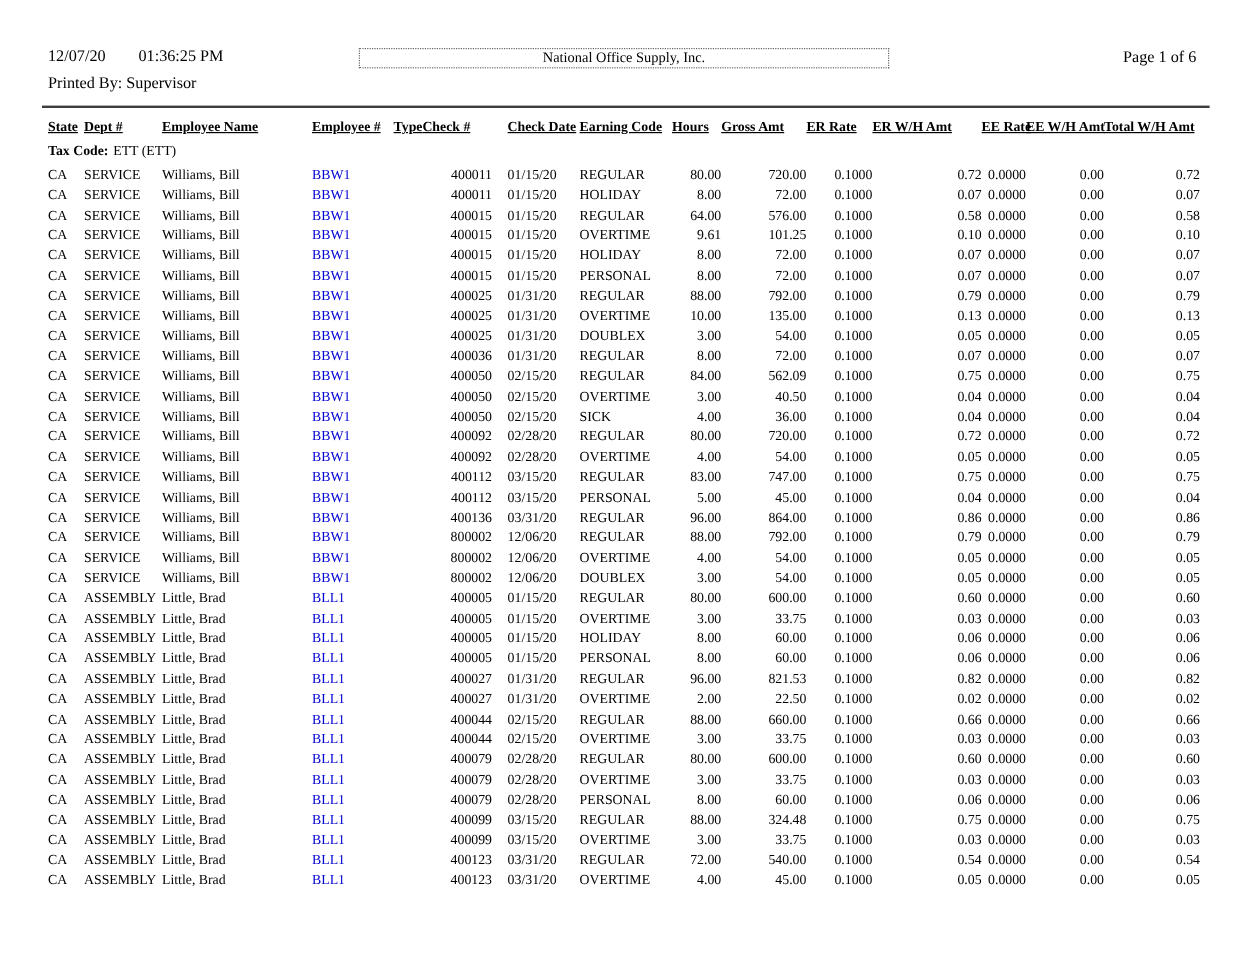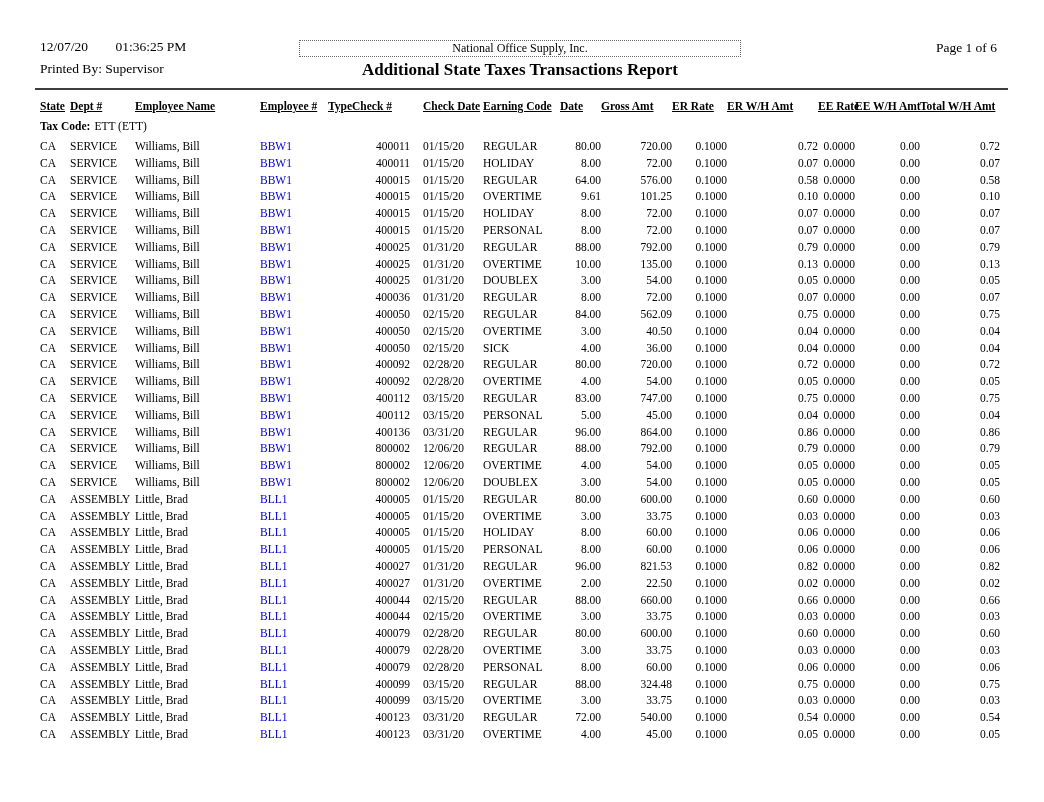--- a/index.html
+++ b/index.html
@@ -54,21 +54,20 @@
     <span>01:36:25 PM</span>
   </div>
   <div class="printed-by">
     <span>Printed By:</span>
     <span>Supervisor</span>
   </div>
 
   <div class="company-box">
     <span>National Office Supply, Inc.</span>
   </div>
-  <div class="report-title">Additional State Taxes Transactions Report</div>
 
   <div class="page-num">Page 1 of 6</div>
 
   <div class="top-rule"></div>
 
   <table class="report">
     <colgroup>
       <col style="width:30px">
         <col style="width:65px">
         <col style="width:125px">
@@ -88,21 +87,21 @@
     <thead>
       <tr id="header-row">
           <th class="al-left">State</th>
           <th class="al-left">Dept #</th>
           <th class="al-left">Employee Name</th>
           <th class="al-left">Employee #</th>
           <th class="al-left">Type</th>
           <th class="al-right">Check #</th>
           <th class="al-left pad">Check Date</th>
           <th class="al-left">Earning Code</th>
-          <th class="al-right">Date</th>
+          <th class="al-right">Hours</th>
           <th class="al-right">Gross Amt</th>
           <th class="al-right">ER Rate</th>
           <th class="al-right">ER W/H Amt</th>
           <th class="al-right">EE Rate</th>
           <th class="al-right">EE W/H Amt</th>
           <th class="al-right">Total W/H Amt</th>
         </tr>
     </thead>
     <tbody id="table-body">
       <tr class="tax-row">

